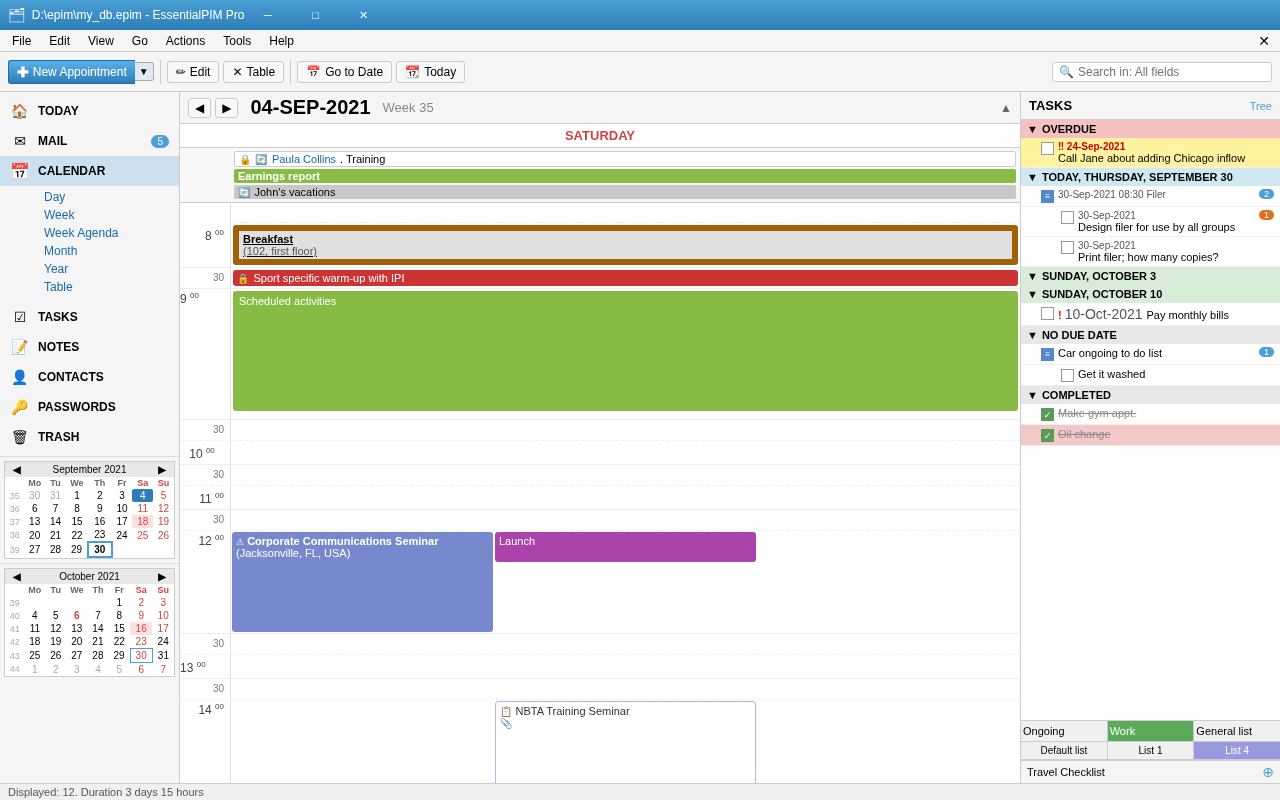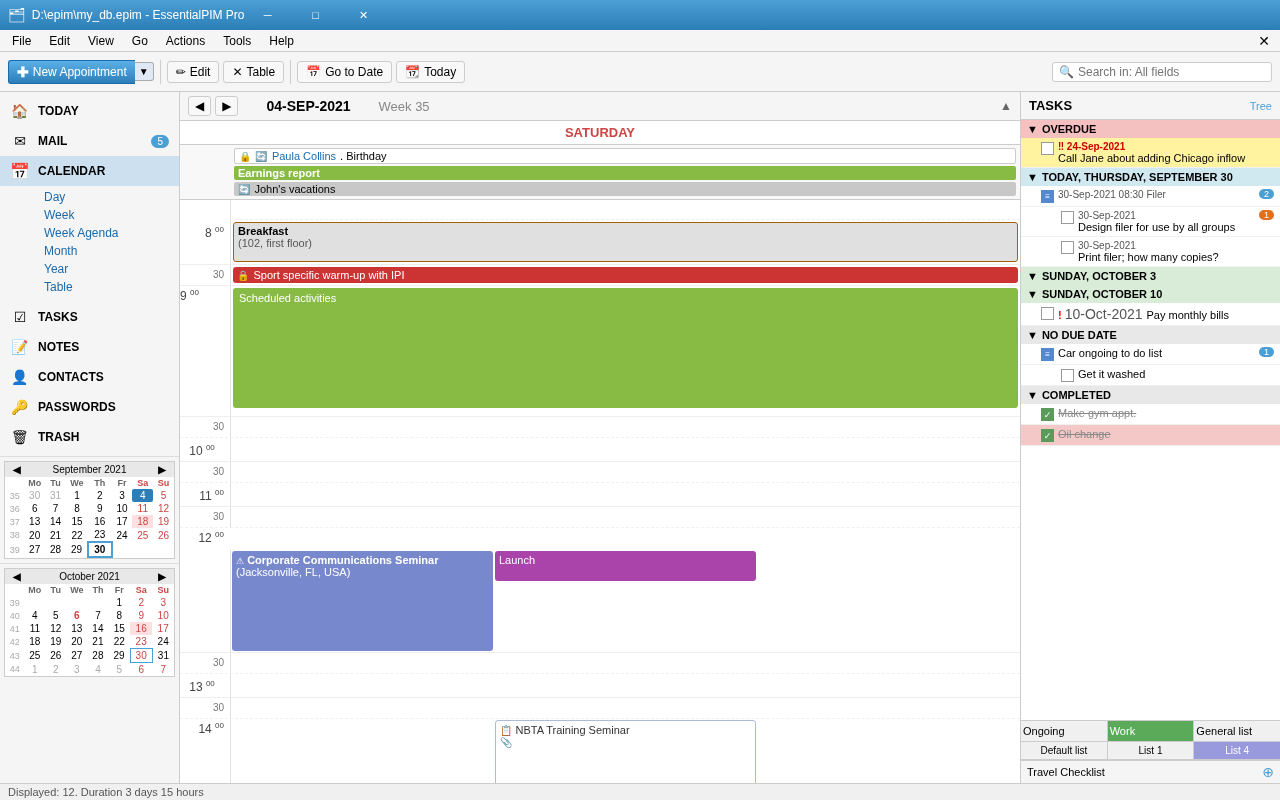--- a/index.html
+++ b/index.html
@@ -386,38 +386,38 @@
           </div>
         </div>
       </div>
     </div>
 
     <div id="main-area">
 
       <div id="cal-toolbar">
         <button class="tb-btn" style="padding:2px 6px;">◀</button>
         <button class="tb-btn" style="padding:2px 6px;">▶</button>
-        <span style="font-weight:bold;font-size:14px;margin:0 24px;">04-SEP-2021</span>
+        <span style="font-weight:bold;font-size:20px;margin:0 8px;">04-SEP-2021</span>
         <span style="color:#888;font-size:13px;">Week 35</span>
         <div style="flex:1;"></div>
         <button style="border:none;background:none;cursor:pointer;font-size:12px;color:#666;">▲</button>
       </div>
 
       <div id="cal-content">
 
         <div class="day-header">
           <span style="color:#cc4444;font-size:13px;font-weight:bold;">SATURDAY</span>
         </div>
 
         <div class="allday-bar">
           <div class="allday-event" style="background:white;border:1px solid #ccc;display:flex;align-items:center;gap:4px;">
             <span style="font-size:10px;">🔒</span>
             <span style="font-size:10px;">🔄</span>
             <a style="color:#1a6aad;text-decoration:none;">Paula Collins</a>
-            <span>. Birthday</span>
+            <span>. Training</span>
           </div>
           <div class="allday-event" style="background:#88bb44;color:white;font-weight:bold;margin:2px 0;">
             <span>Earnings report</span>
           </div>
           <div class="allday-event" style="background:#c8c8c8;display:flex;align-items:center;gap:4px;">
             <span style="font-size:10px;">🔄</span>
             <span>John's vacations</span>
           </div>
         </div>
 
@@ -425,21 +425,21 @@
 
           <div style="display:flex;min-height:20px;">
             <div style="width:50px;text-align:right;padding-right:6px;font-size:10px;color:#777;line-height:20px;"></div>
             <div style="flex:1;border-left:1px solid #e0e0e0;border-bottom:1px dashed #eee;"></div>
           </div>
 
           <div style="display:flex;min-height:20px;border-bottom:1px solid #eee;">
             <div style="width:50px;text-align:right;padding-right:6px;font-size:12px;color:#444;line-height:20px;font-weight:normal;">8 <sup style="font-size:8px;">00</sup></div>
             <div style="flex:1;border-left:1px solid #e0e0e0;position:relative;">
 
-              <div style="background:#e0e0e0;border:1px solid #a16207;border-radius:3px;padding:2px 4px;margin:2px;font-size:11px;min-height:40px;">
+              <div style="background:#e0e0e0;border:6px solid #a16207;border-radius:3px;padding:2px 4px;margin:2px;font-size:11px;min-height:40px;text-decoration:underline;">
                 <div style="font-weight:bold;">Breakfast</div>
                 <div style="color:#555;">(102, first floor)</div>
               </div>
             </div>
           </div>
 
           <div style="display:flex;min-height:20px;border-bottom:1px solid #eee;">
             <div style="width:50px;text-align:right;padding-right:6px;font-size:10px;color:#777;line-height:20px;">30</div>
             <div style="flex:1;border-left:1px solid #e0e0e0;position:relative;">
               <div style="background:#cc3333;border-radius:3px;padding:2px 4px;margin:2px;font-size:11px;color:white;display:flex;align-items:center;gap:4px;">
@@ -478,21 +478,21 @@
             <div style="flex:1;border-left:1px solid #e0e0e0;"></div>
           </div>
 
           <div style="display:flex;min-height:20px;border-bottom:1px dashed #f0f0f0;">
             <div style="width:50px;text-align:right;padding-right:6px;font-size:10px;color:#777;line-height:20px;">30</div>
             <div style="flex:1;border-left:1px solid #e0e0e0;"></div>
           </div>
 
           <div style="display:flex;border-bottom:1px solid #eee;">
             <div style="width:50px;text-align:right;padding-right:6px;font-size:12px;color:#444;font-weight:normal;padding-top:2px;">12 <sup style="font-size:8px;">00</sup></div>
-            <div style="flex:1;border-left:1px solid #e0e0e0;display:flex;min-height:60px;margin-top:22px;">
+            <div style="flex:1;border-left:1px solid #e0e0e0;display:flex;min-height:60px;">
 
               <div style="flex:1;position:relative;">
                 <div style="background:#7788cc;border-radius:3px;padding:3px 4px;margin:1px;font-size:11px;color:white;min-height:100px;">
                   <span style="font-size:9px;">⚠</span>
                   <span style="font-weight:bold;"> Corporate Communications Seminar</span><br>
                   <span>(Jacksonville, FL, USA)</span>
                 </div>
               </div>
 
               <div style="flex:1;position:relative;">
@@ -508,21 +508,21 @@
           <div style="display:flex;min-height:20px;border-bottom:1px dashed #f0f0f0;">
             <div style="width:50px;text-align:right;padding-right:6px;font-size:10px;color:#777;line-height:20px;">30</div>
             <div style="flex:1;border-left:1px solid #e0e0e0;display:flex;">
               <div style="flex:1;"></div>
               <div style="flex:1;"></div>
               <div style="flex:1;"></div>
             </div>
           </div>
 
           <div style="display:flex;min-height:20px;border-bottom:1px solid #eee;">
-            <div style="width:50px;text-align:center;padding-right:6px;font-size:12px;color:#444;font-weight:normal;line-height:20px;">13 <sup style="font-size:8px;">00</sup></div>
+            <div style="width:50px;text-align:left;padding-right:6px;font-size:12px;color:#444;font-weight:normal;line-height:20px;">13 <sup style="font-size:8px;">00</sup></div>
             <div style="flex:1;border-left:1px solid #e0e0e0;display:flex;">
               <div style="flex:1;"></div>
               <div style="flex:1;"></div>
               <div style="flex:1;"></div>
             </div>
           </div>
 
           <div style="display:flex;min-height:20px;border-bottom:1px dashed #f0f0f0;">
             <div style="width:50px;text-align:right;padding-right:6px;font-size:10px;color:#777;line-height:20px;">30</div>
             <div style="flex:1;border-left:1px solid #e0e0e0;display:flex;">

